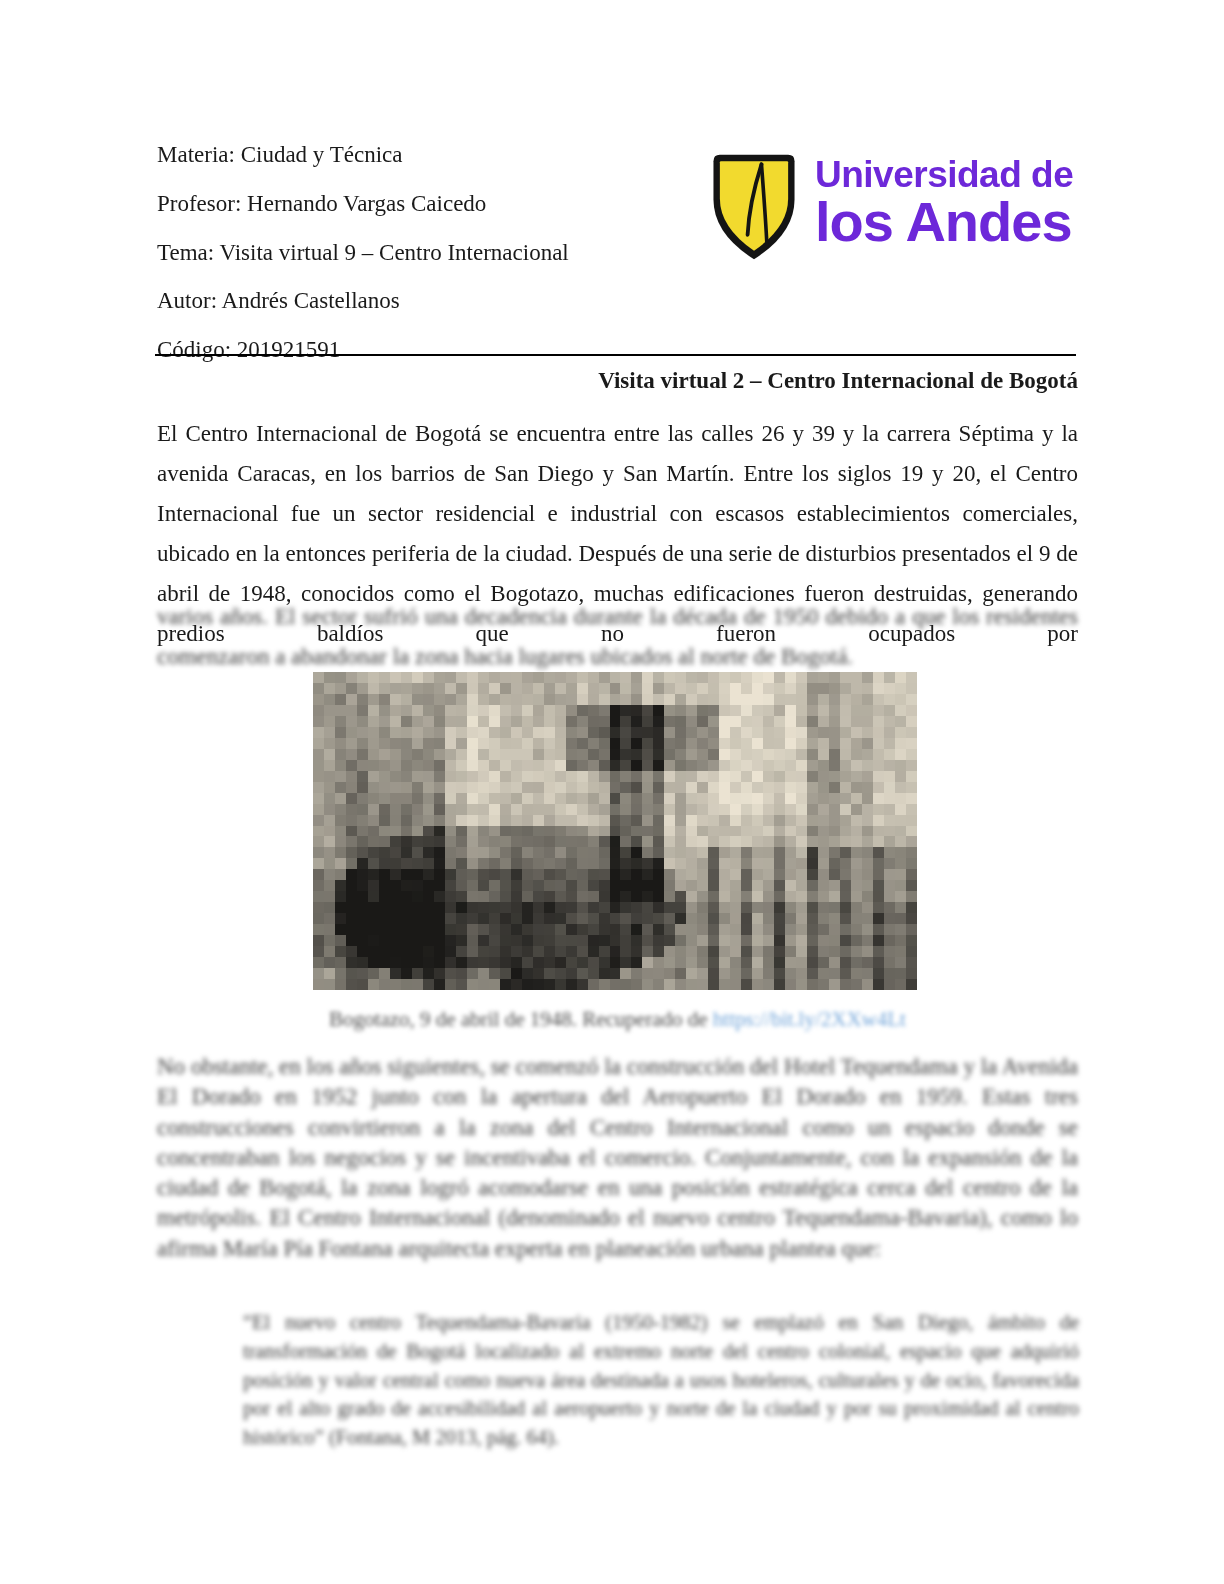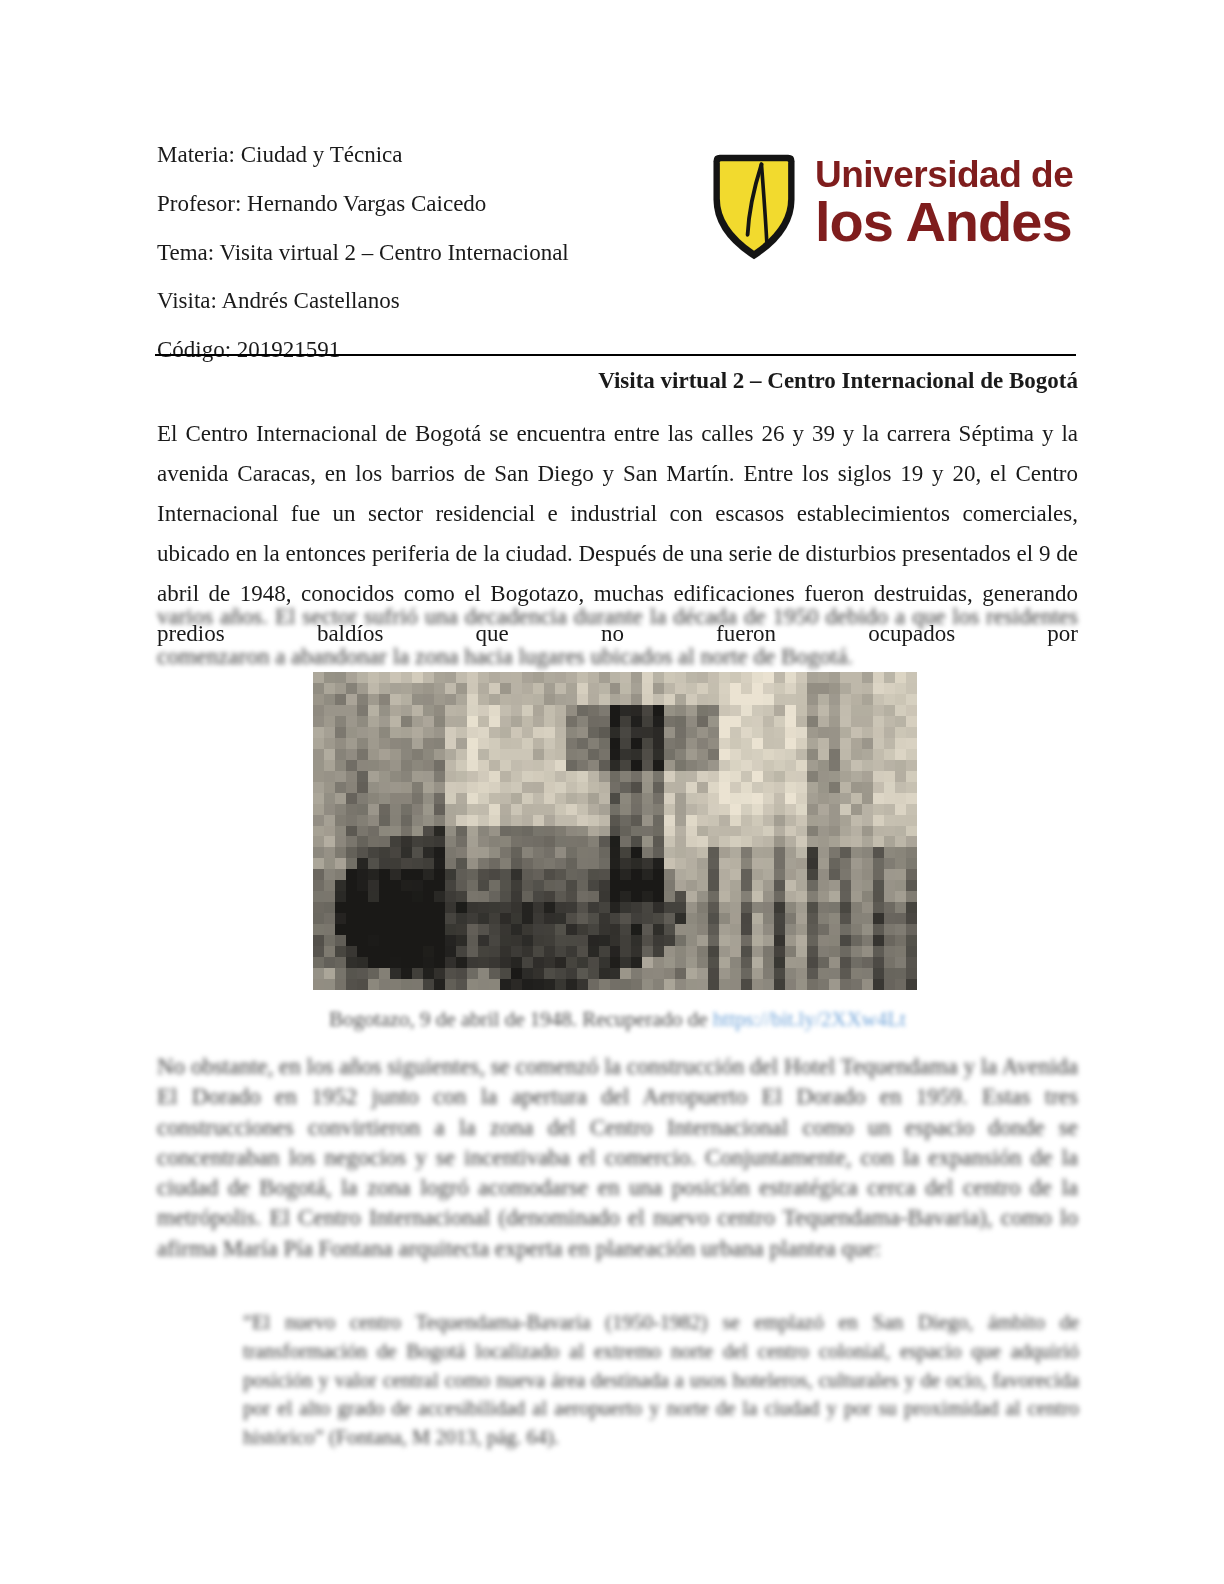--- a/index.html
+++ b/index.html
@@ -10,21 +10,21 @@
     font-family:"Liberation Serif", serif;
     color:#1a1a1a;
     overflow:hidden;
   }
   
   .header-info{position:absolute;left:157px;top:131px;width:560px;}
   .header-line{font-size:23px;line-height:48.8px;white-space:nowrap;}
   
   .logo{position:absolute;left:706px;top:151px;display:flex;align-items:flex-start;gap:13px;}
   .logo-shield{width:96px;height:112px;flex:0 0 auto;}
-  .logo-text{font-family:"Liberation Sans", sans-serif;color:#7f1d1d;margin-top:4px;}
+  .logo-text{font-family:"Liberation Sans", sans-serif;color:#6d28d9;margin-top:4px;}
   .logo-line1{font-size:37px;font-weight:600;line-height:1.08;letter-spacing:-0.5px;}
   .logo-line2{font-size:56px;font-weight:600;line-height:0.98;letter-spacing:-1px;}
   
   .rule{position:absolute;left:155px;top:354px;width:921px;border-top:2.5px solid #000;}
   
   .doc-title{position:absolute;left:157px;top:368px;width:921px;text-align:right;font-size:23px;font-weight:bold;}
   
   .para{position:absolute;left:157px;width:921px;font-size:23px;line-height:40px;text-align:justify;margin:0;}
   .para1-sharp{top:414px;text-align-last:justify;}
   .para1-blur{top:597px;}
@@ -41,22 +41,22 @@
   .quote{position:absolute;left:243px;top:1308px;width:836px;font-size:20.5px;line-height:28.8px;text-align:justify;margin:0;}
 </style>
 </head>
 <body>
 
 <div class="page">
 
   <div class="header-info">
     <div class="header-line">Materia: Ciudad y Técnica</div>
     <div class="header-line">Profesor: Hernando Vargas Caicedo</div>
-    <div class="header-line">Tema: Visita virtual 2 – Centro Internacional</div>
-    <div class="header-line">Visita: Andrés Castellanos</div>
+    <div class="header-line">Tema: Visita virtual 9 – Centro Internacional</div>
+    <div class="header-line">Autor: Andrés Castellanos</div>
     <div class="header-line">Código: 201921591</div>
   </div>
 
   <div class="logo">
     <svg class="logo-shield" viewBox="0 0 90 104" preserveAspectRatio="xMidYMid meet" aria-hidden="true">
       <path d="M7,9 Q7,3 13,3 L77,3 Q83,3 83,9 L83,45 Q83,77 45,101 Q7,77 7,45 Z" fill="#141414"></path>
       <path d="M13,10 Q13,9 14,9 L76,9 Q77,9 77,10 L77,44 Q77,71 45,93 Q13,71 13,44 Z" fill="#f2da2e"></path>
       <path d="M52,12 C45,34 40,58 39,78" fill="none" stroke="#141414" stroke-width="3.6" stroke-linecap="round"></path>
       <path d="M52,12 C54,38 56,66 57,85 C57.4,90 55,92.5 52,91" fill="none" stroke="#141414" stroke-width="3.4" stroke-linecap="round"></path>
     </svg>

